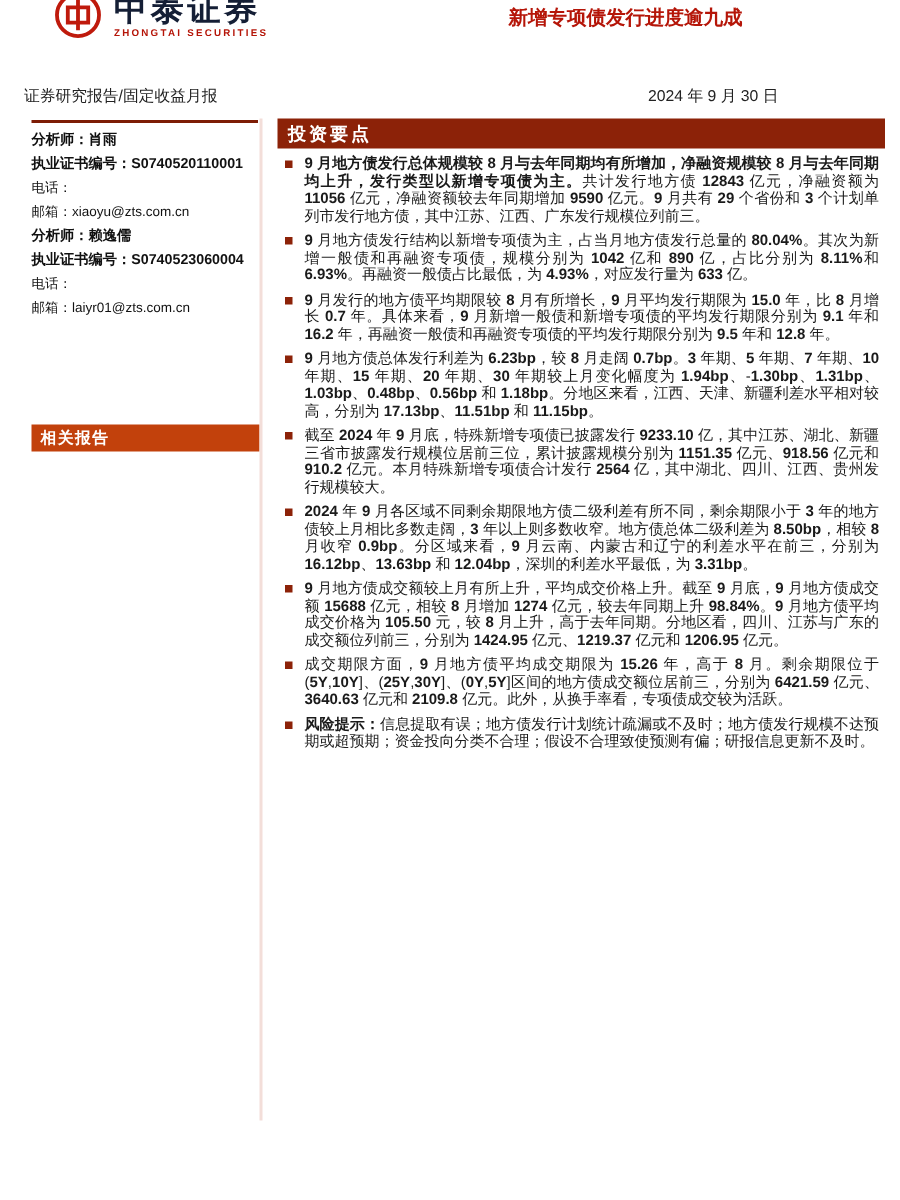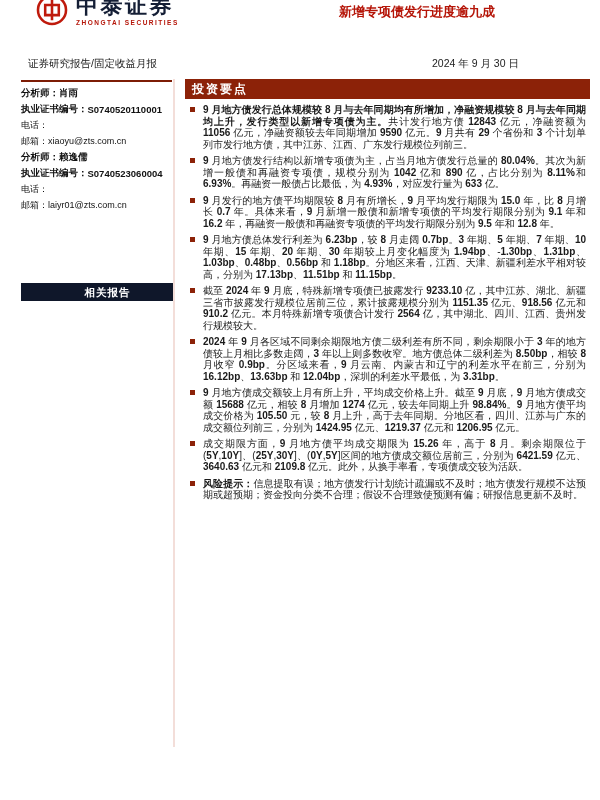--- a/index.html
+++ b/index.html
@@ -10,31 +10,31 @@
   }
   
   .logo { position:absolute; left:35px; top:-7px; display:flex; align-items:flex-start; gap:7px; }
   .emblem svg { display:block; }
   .brand-col { display:flex; flex-direction:column; }
   .brand-cn { font-size:22px; font-weight:bold; color:#141e35; letter-spacing:2.5px; line-height:25px; white-space:nowrap; }
   .brand-en { font-size:6.5px; font-weight:bold; color:#b51508; letter-spacing:1.5px; margin-top:1px; white-space:nowrap; }
   .title-block { position:absolute; left:280px; top:3px; width:215px; text-align:right; color:#b51508; }
   .title    { font-size:13px; font-weight:bold; white-space:nowrap; }
   .subtitle { font-size:12px; font-weight:bold; margin-top:6px; white-space:nowrap; }
-  .report-type { position:absolute; left:28px;  top:57px; font-size:10.5px; color:#222; }
+  .report-type { position:absolute; left:16px;  top:57px; font-size:10.5px; color:#222; }
   .report-date { position:absolute; left:432px; top:57px; font-size:10.5px; color:#222; }
   
   .side-rule { position:absolute; left:21px; top:80px; width:151px; height:2px; background:#7d1c05; }
   .analysts  { position:absolute; left:21px; top:85px; width:152px; }
   .arow { height:16px; display:flex; align-items:center; font-size:9px; color:#111; white-space:nowrap; }
   .arow.bold { font-weight:bold; font-size:9.5px; }
   .related-bar {
     position:absolute; left:21px; top:283px; width:152px; height:18px;
-    background:#0f172a; color:#fff; font-weight:bold; font-size:10.5px;
-    line-height:18px; padding-left:21px; letter-spacing:1px; box-sizing:border-box;text-align:center;
+    background:#c2410c; color:#fff; font-weight:bold; font-size:10.5px;
+    line-height:18px; padding-left:6px; letter-spacing:1px; box-sizing:border-box;
   }
   .divider { position:absolute; left:173px; top:79px; width:2px; height:668px; background:#f3ded9; }
   
   .section-bar {
     position:absolute; left:185px; top:79px; width:405px; height:20px;
     background:#8c2208; color:#fff; font-weight:bold; font-size:12px;
     line-height:20px; padding-left:7px; letter-spacing:2px; box-sizing:border-box;
   }
   .bullets { position:absolute; left:185px; top:104px; width:401px; display:flex; flex-direction:column; gap:5px;justify-content:space-between; }
   .bullet  { display:flex; }

